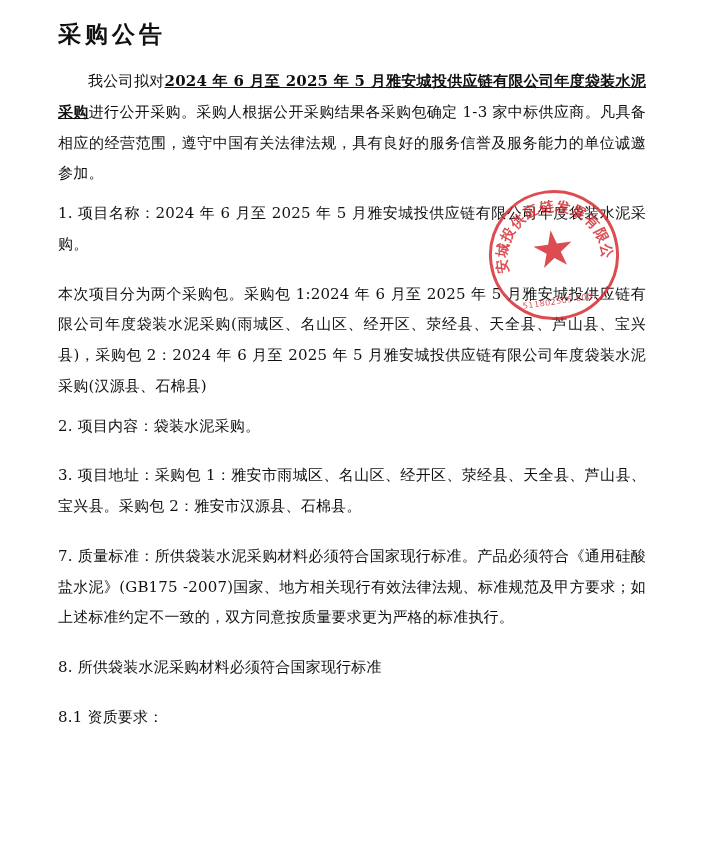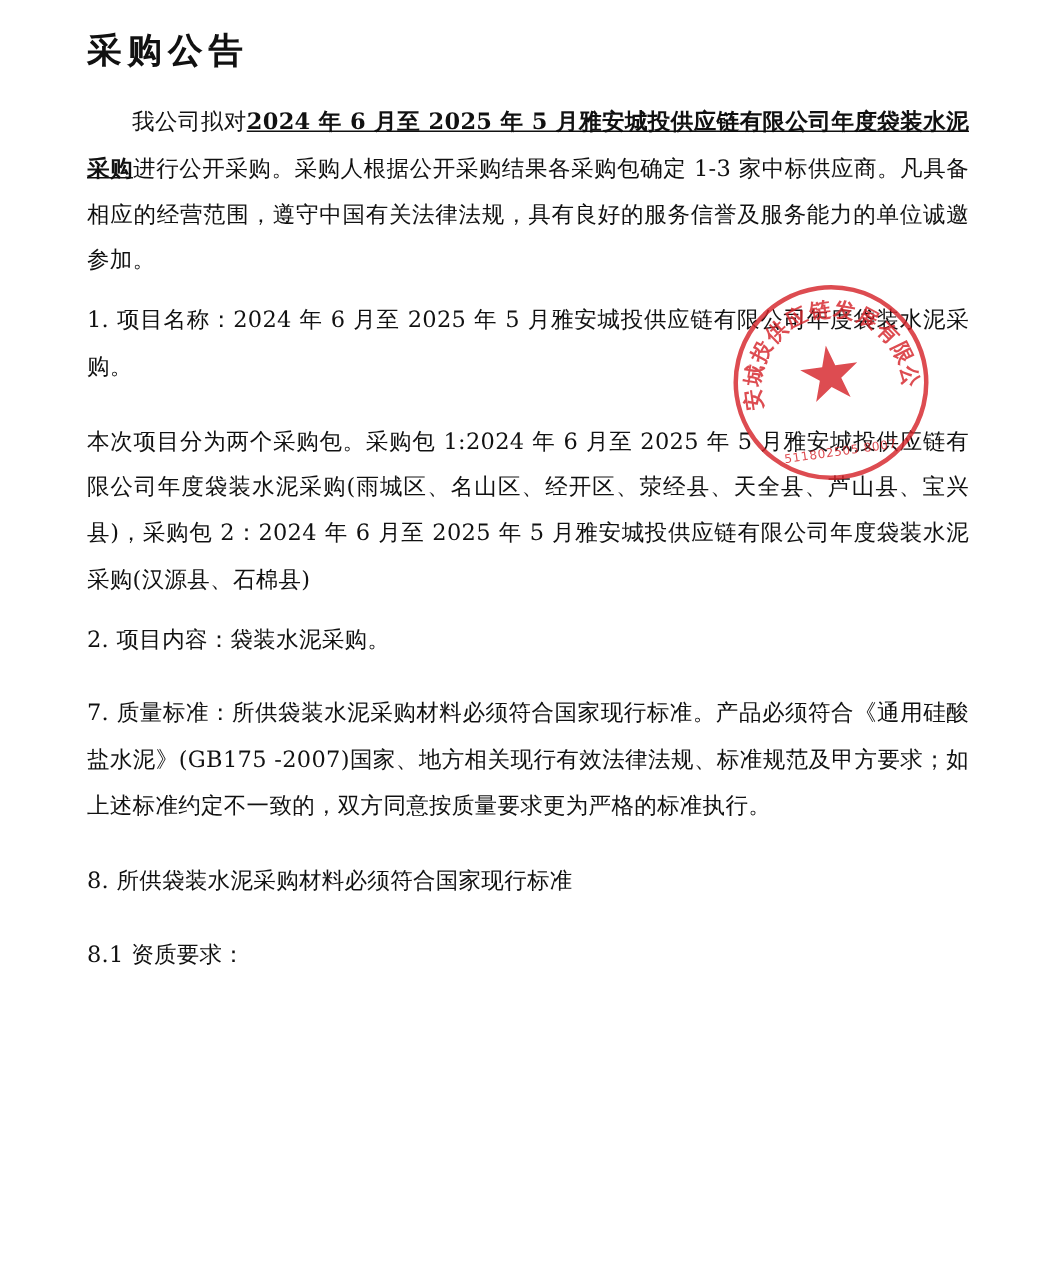--- a/index.html
+++ b/index.html
@@ -120,20 +120,21 @@
   <div class="body-text">
 
     <p class="para indent"><span>我公司拟对</span><span class="u">2024 年 6 月至 2025 年 5 月雅安城投供应链有限公司年度袋装水泥采购</span><span>进行公开采购。采购人根据公开采购结果各采购包确定 1-3 家中标供应商。凡具备相应的经营范围，遵守中国有关法律法规，具有良好的服务信誉及服务能力的单位诚邀参加。</span></p>
 
     <p class="para gap-m"><span>1.</span> <span>项目名称：</span><span>2024 年 6 月至 2025 年 5 月雅安城投供应链有限公司年度袋装水泥采购。</span></p>
 
     <p class="para gap-s"><span>本次项目分为两个采购包。采购包 1:2024 年 6 月至 2025 年 5 月雅安城投供应链有限公司年度袋装水泥采购(雨城区、名山区、经开区、荥经县、天全县、芦山县、宝兴县)，采购包 2：2024 年 6 月至 2025 年 5 月雅安城投供应链有限公司年度袋装水泥采购(汉源县、石棉县)</span></p>
 
     <p class="para gap-m"><span>2.</span> <span>项目内容：</span><span>袋装水泥采购。</span></p>
 
+    <p class="para gap-s"><span>3.</span> <span>项目地址：</span><span>采购包 1：雅安市雨城区、名山区、经开区、荥经县、天全县、芦山县、宝兴县。采购包 2：雅安市汉源县、石棉县。</span></p>
 
 
 
 
     <p class="para gap-s"><span>7.</span> <span>质量标准：</span><span>所供袋装水泥采购材料必须符合国家现行标准。产品必须符合《通用硅酸盐水泥》(GB175 -2007)国家、地方相关现行有效法律法规、标准规范及甲方要求；如上述标准约定不一致的，双方同意按质量要求更为严格的标准执行。</span></p>
 
     <p class="para gap-s"><span>8.</span> <span>所供袋装水泥采购材料必须符合国家现行标准</span></p>
 
     <p class="para gap-s"><span>8.1</span> <span>资质要求：</span></p>
 

